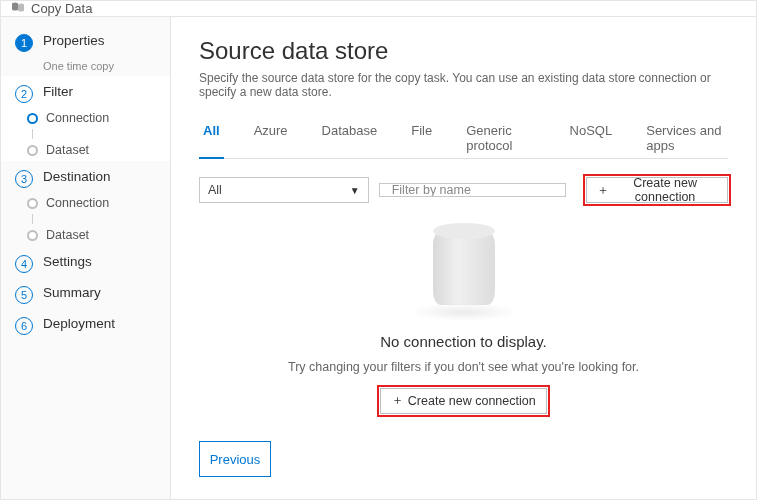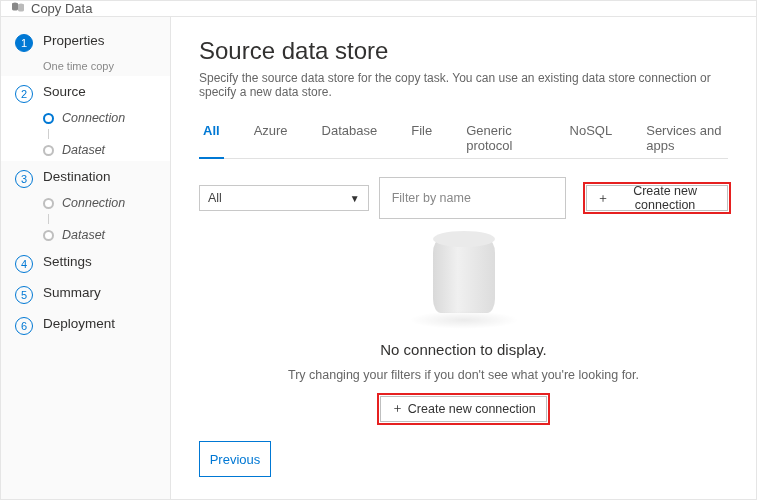--- a/index.html
+++ b/index.html
@@ -32,21 +32,21 @@
     .step.active { background: #fff; }
     .step-num {
       width: 18px; height: 18px; border-radius: 50%;
       border: 1px solid #0078d4; color: #0078d4;
       display: flex; align-items: center; justify-content: center;
       font-size: 11px; flex-shrink: 0; margin-top: 1px;
     }
     .step-num.filled { background: #0078d4; color: #fff; border-color: #0078d4; }
     .step-label { font-size: 13.5px; color: #323130; }
     .step-sub { font-size: 11px; color: #888; margin-top: 12px; }
-    .subitems { padding-left: 30px; font-style: italic; }
+    .subitems { padding-left: 14px; }
     .subitem {
       display: flex; align-items: center; gap: 8px;
       padding: 4px 12px; font-size: 12.5px; color: #555;
     }
     .dot {
       width: 11px; height: 11px; border-radius: 50%;
       border: 2px solid #bfbfbf; background: #fff; flex-shrink: 0;
       position: relative;
     }
     .dot.blue { border-color: #0078d4; }
@@ -63,21 +63,21 @@
     .tab.selected { color: #0078d4; border-bottom: 2px solid #0078d4; font-weight: 600; }
 
     .filters { display: flex; gap: 10px; margin-top: 18px; align-items: center; }
     .select {
       border: 1px solid #c8c8c8; height: 26px; width: 200px;
       display: flex; align-items: center; justify-content: space-between;
       padding: 0 8px; font-size: 12.5px; color: #444; background: #fff;
     }
     .caret { font-size: 10px; color: #333; }
     .input {
-      border: 1px solid #c8c8c8; height: 42px; width: 190px;
+      border: 1px solid #c8c8c8; height: 14px; width: 190px;
       padding: 0 12px; font-size: 12.5px; color: #444; outline: none;
     }
     .input::placeholder { color: #888; }
     .spacer { flex: 1; }
     .btn-new {
       border: 1px solid #bfbfbf; height: 26px; padding: 0 10px;
       display: flex; align-items: center; gap: 4px;
       font-size: 12.5px; background: #fff; cursor: pointer; color: #333;
     }
     .hl { outline: 2px solid #e62020; outline-offset: 1px; }
@@ -133,21 +133,21 @@
       <div class="step">
         <div class="step-num filled">1</div>
         <div>
           <div class="step-label">Properties</div>
           <div class="step-sub">One time copy</div>
         </div>
       </div>
 
       <div class="step active">
         <div class="step-num">2</div>
-        <div class="step-label">Source</div>
+        <div class="step-label">Filter</div>
       </div>
       <div class="subitems active" style="background:#fff;">
         <div class="subitem">
           <span class="dot blue"></span>
           <span>Connection</span>
         </div>
         <div class="line"></div>
         <div class="subitem">
           <span class="dot"></span>
           <span>Dataset</span>

